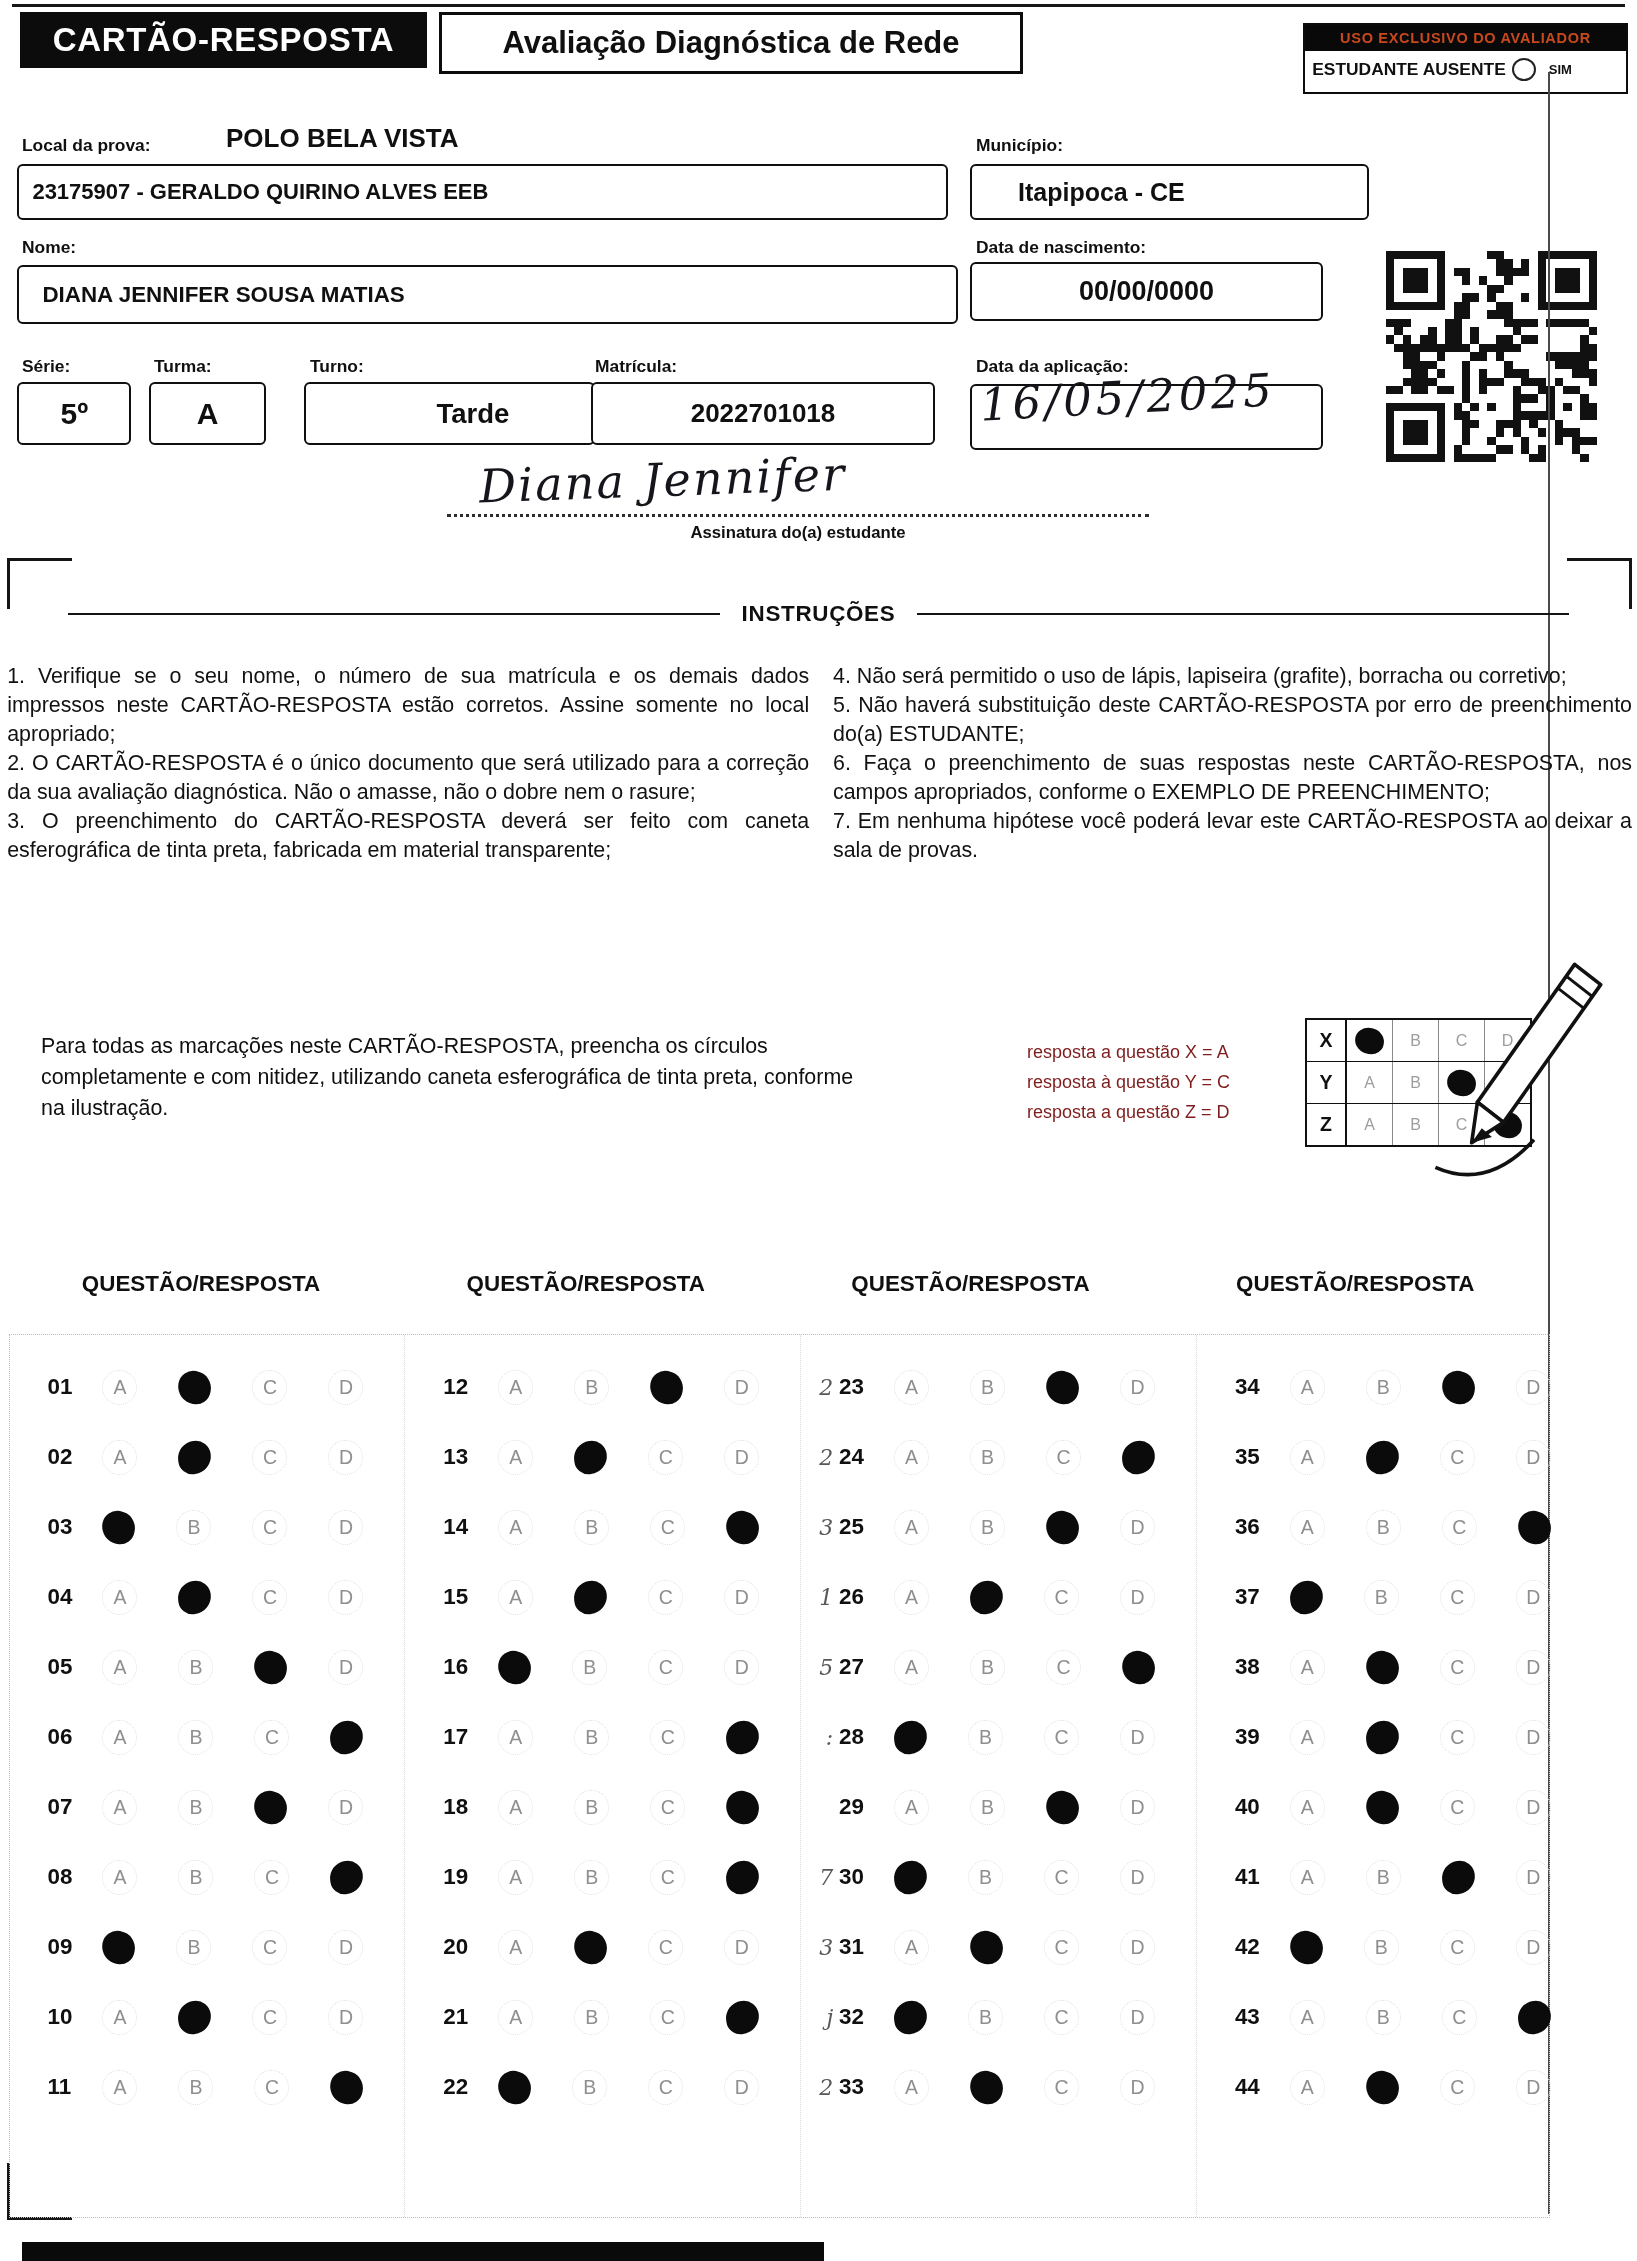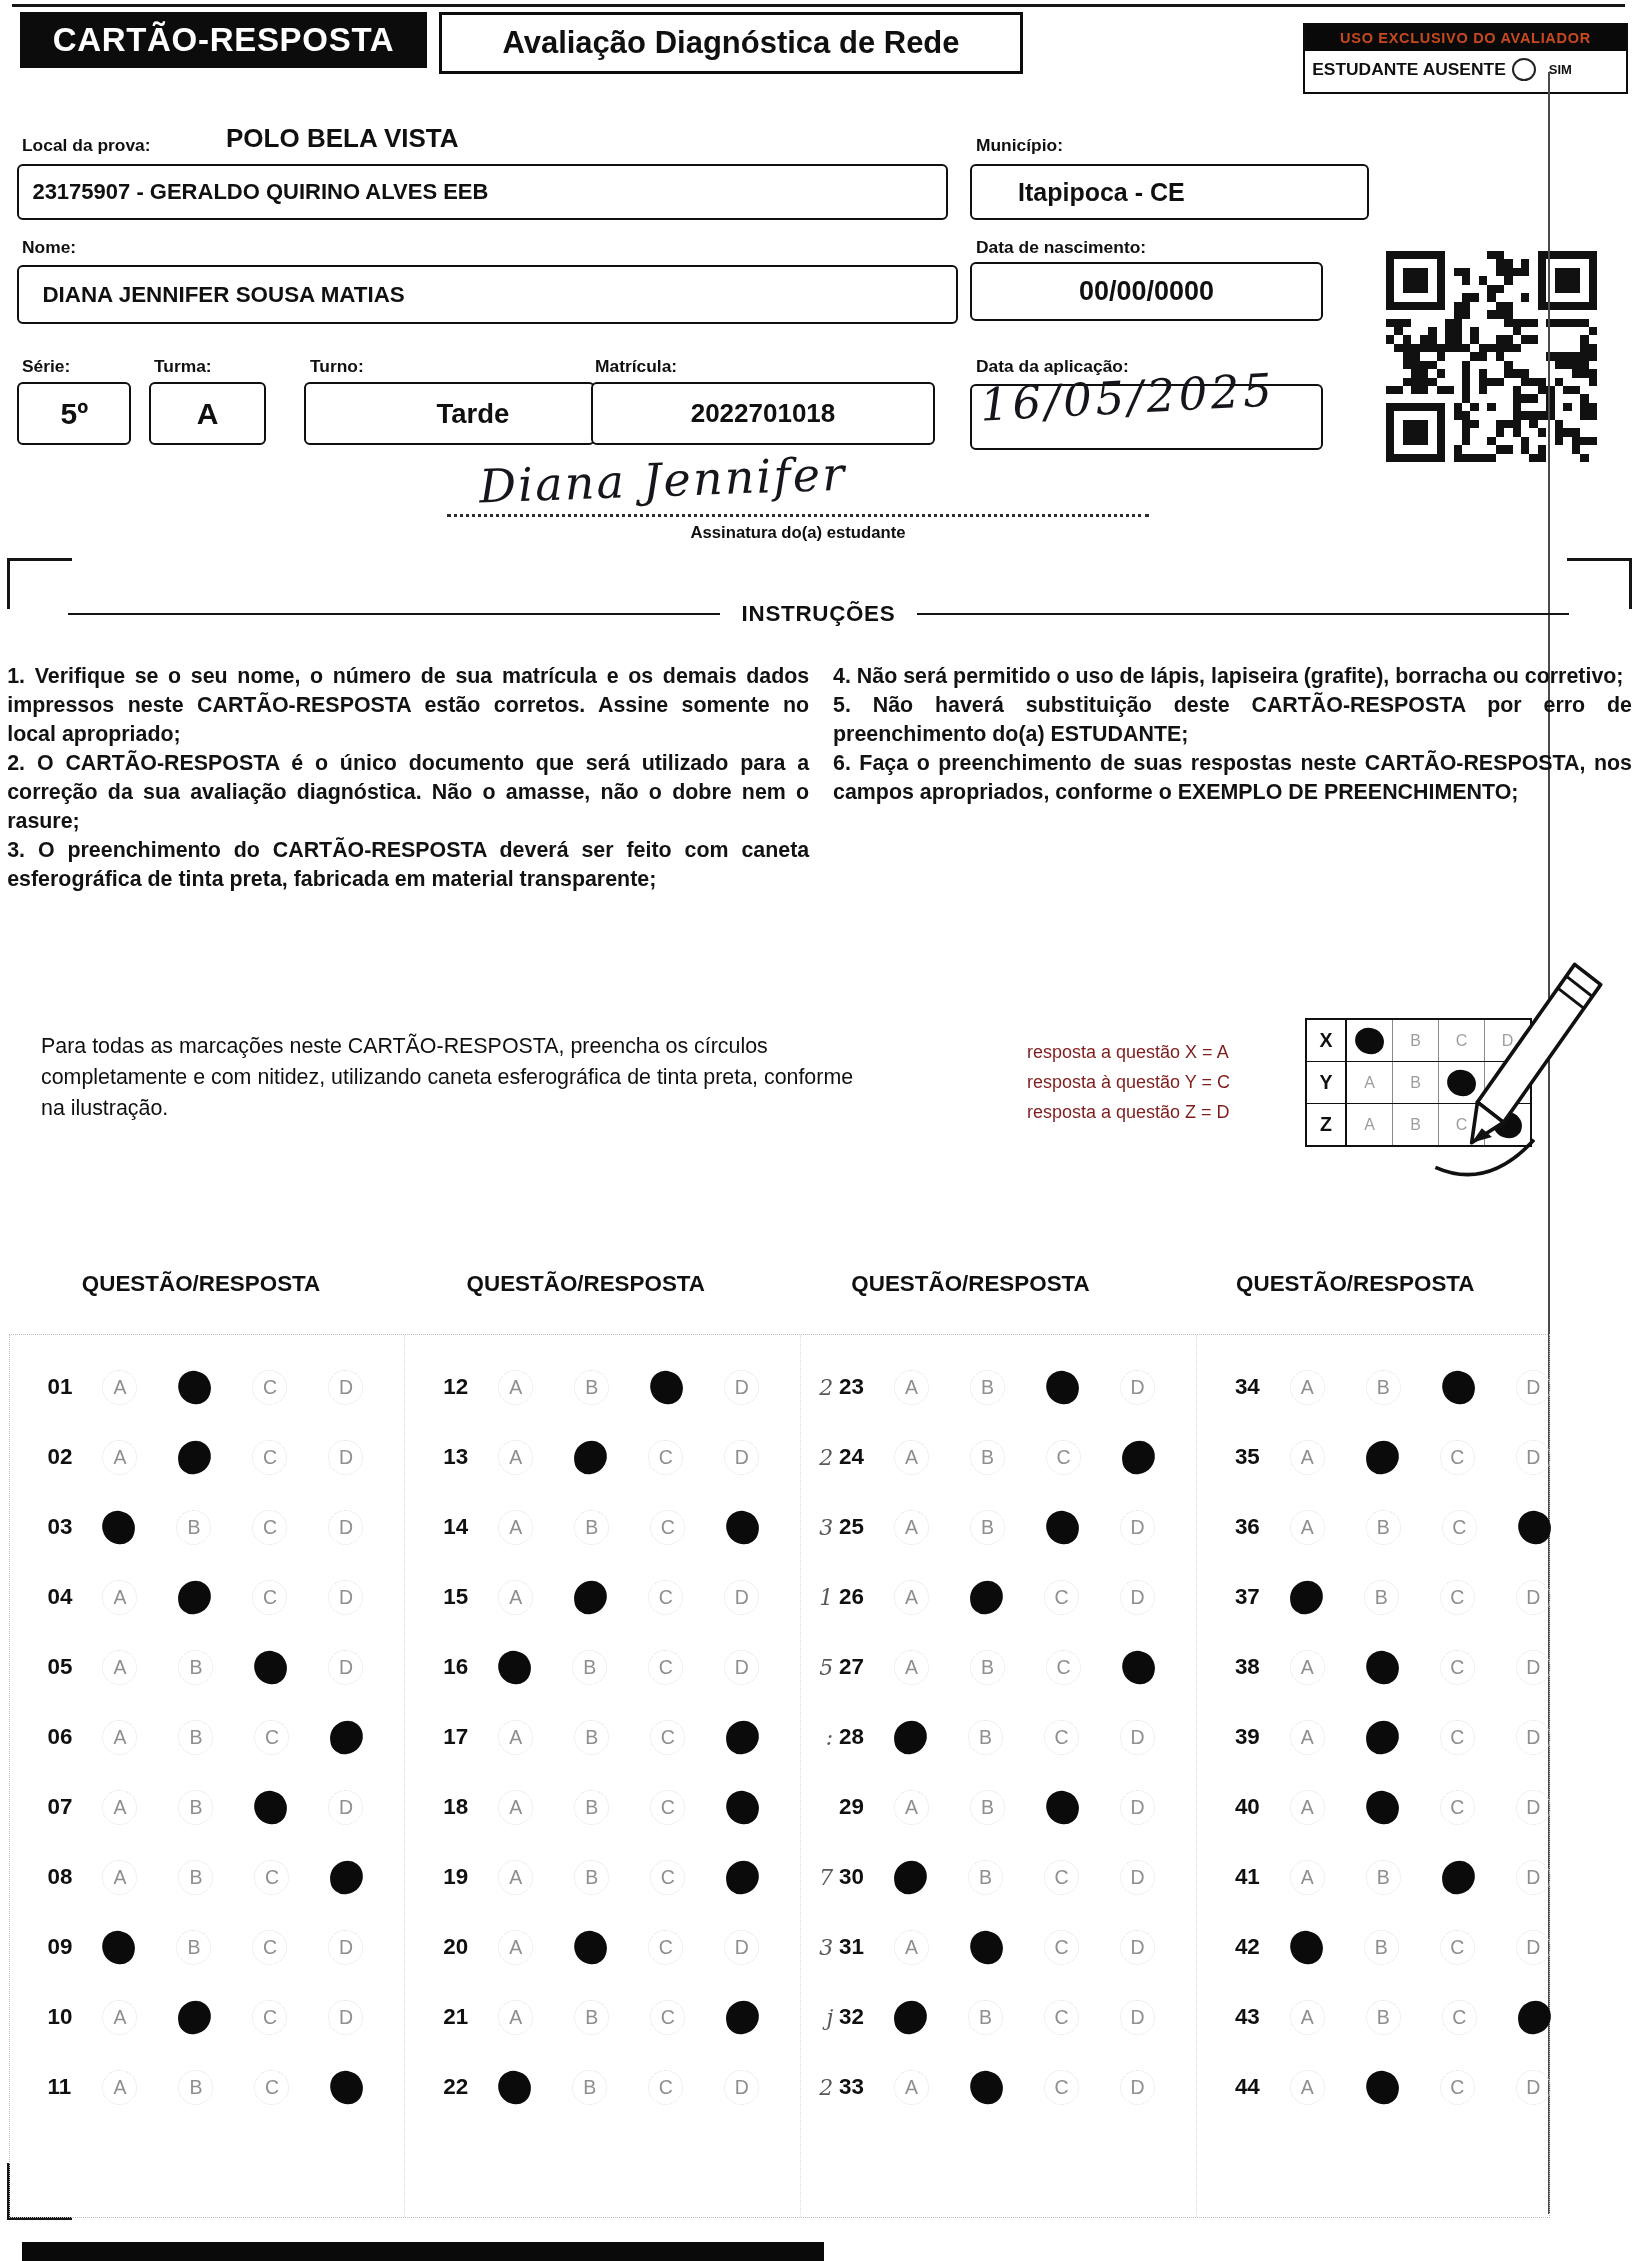--- a/index.html
+++ b/index.html
@@ -58,21 +58,21 @@
   .right-rule{position:absolute;left:1548px;top:72px;width:2.2px;height:2142px;background:#4a4a4a;}
   .bottom-bar{position:absolute;left:22px;top:2242px;width:802px;height:19.5px;background:#0a0a0a;}
 
   
   .instr-title{position:absolute;left:0;top:601px;width:1637px;display:flex;align-items:center;justify-content:center;gap:22px;}
   .instr-title .rule{height:2.9px;background:#141414;width:652px;}
   .instr-title .t{font-size:22.4px;font-weight:bold;letter-spacing:0.7px;}
   .instr-col{position:absolute;top:662px;font-size:21.4px;line-height:29px;text-align:justify;color:#121212;}
   .instr-col.left{left:7.2px;width:802px;}
   .instr-col.right{left:833px;width:799px;}
-  .instr-col p{margin:0;font-weight:bold;}
+  .instr-col p{margin:0;}
 
   
   .ex-note{position:absolute;left:41px;top:1031px;width:833px;font-size:21.4px;line-height:31px;}
   .ex-legend{position:absolute;left:1027px;top:1037px;font-size:18px;line-height:30px;color:#7f1d1d;}
   .ex-grid{position:absolute;left:1305px;top:1018px;border:2.2px solid #111;background:#fff;}
   .ex-row{display:flex;border-bottom:1.4px solid #111;}
   .ex-row:last-child{border-bottom:none;}
   .ex-label{width:38px;height:41px;border-right:2.2px solid #111;display:flex;align-items:center;justify-content:center;
             font-weight:bold;font-size:19.5px;flex:none;}
   .ex-cell{width:45px;height:41px;border-right:1.4px solid #8a8a8a;display:flex;align-items:center;justify-content:center;
@@ -451,20 +451,21 @@
   </div>
   <div class="instr-col left">
       <p class="instr-item">1. Verifique se o seu nome, o número de sua matrícula e os demais dados impressos neste CARTÃO-RESPOSTA estão corretos. Assine somente no local apropriado;</p>
       <p class="instr-item">2. O CARTÃO-RESPOSTA é o único documento que será utilizado para a correção da sua avaliação diagnóstica. Não o amasse, não o dobre nem o rasure;</p>
       <p class="instr-item">3. O preenchimento do CARTÃO-RESPOSTA deverá ser feito com caneta esferográfica de tinta preta, fabricada em material transparente;</p>
     </div>
   <div class="instr-col right">
       <p class="instr-item">4. Não será permitido o uso de lápis, lapiseira (grafite), borracha ou corretivo;</p>
       <p class="instr-item">5. Não haverá substituição deste CARTÃO-RESPOSTA por erro de preenchimento do(a) ESTUDANTE;</p>
       <p class="instr-item">6. Faça o preenchimento de suas respostas neste CARTÃO-RESPOSTA, nos campos apropriados, conforme o EXEMPLO DE PREENCHIMENTO;</p>
+      <p class="instr-item">7. Em nenhuma hipótese você poderá levar este CARTÃO-RESPOSTA ao deixar a sala de provas.</p>
     </div>
 
   <div class="ex-note">Para todas as marcações neste CARTÃO-RESPOSTA, preencha os círculos completamente e com nitidez, utilizando caneta esferográfica de tinta preta, conforme na ilustração.</div>
   <div class="ex-legend">
       <div>resposta a questão X = A</div>
       <div>resposta à questão Y = C</div>
       <div>resposta a questão Z = D</div>
     </div>
   <div class="ex-grid">
       <div class="ex-row">

